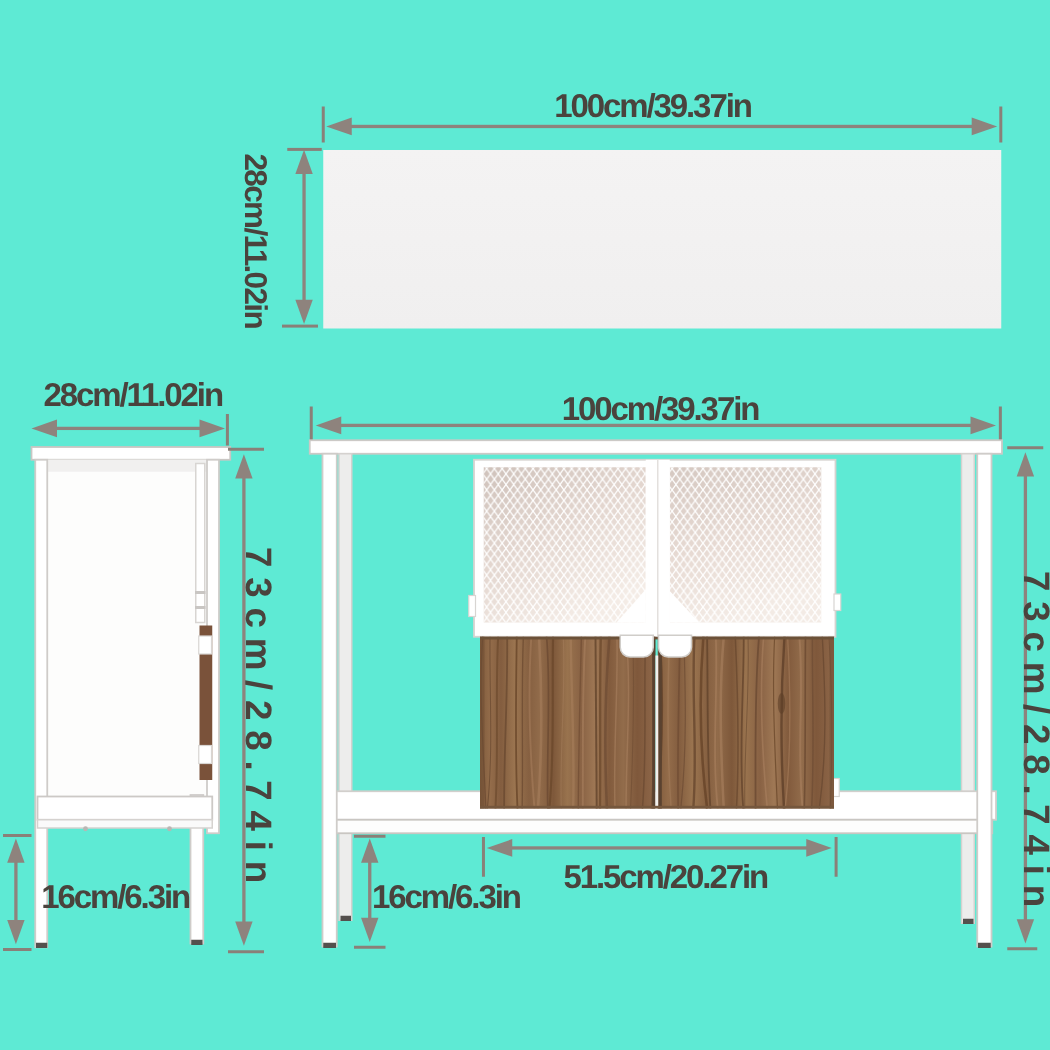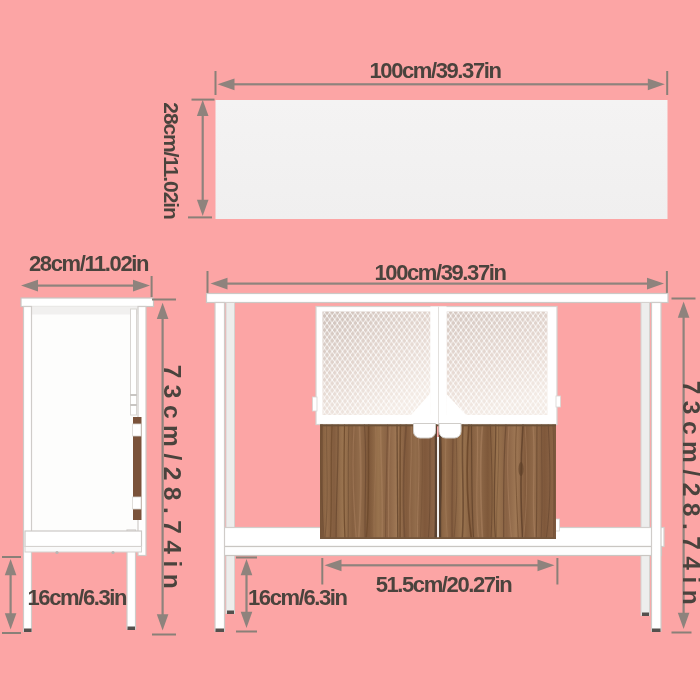--- a/index.html
+++ b/index.html
@@ -1,16 +1,16 @@
 <!DOCTYPE html>
 <html><head>
 <meta charset="utf-8">
 <style>
 html,body{margin:0;padding:0;background:#ffffff;}
-#stage{position:relative;width:700px;height:700px;background:#fca5a5;overflow:hidden;
+#stage{position:relative;width:700px;height:700px;background:#5eead4;overflow:hidden;
   font-family:"Liberation Sans", sans-serif;}
 svg{position:absolute;left:0;top:0;}
 .dimtxt{fill:#4a433d;font-weight:bold;font-size:22px;letter-spacing:-1.4px;}
 </style>
 </head>
 <body>
 <div id="stage">
 <svg width="700" height="700" viewBox="0 0 700 700">
 <defs>
   <linearGradient id="panelg" x1="0" y1="0" x2="0" y2="1">

